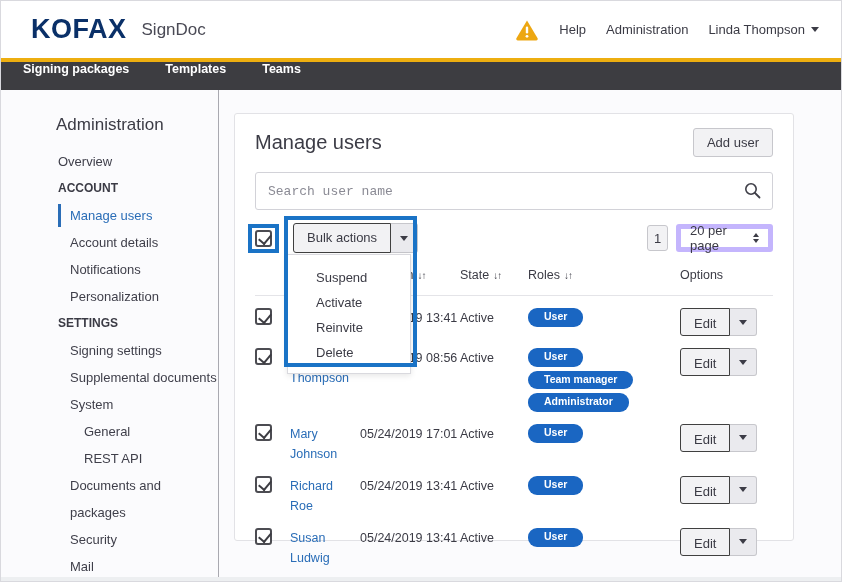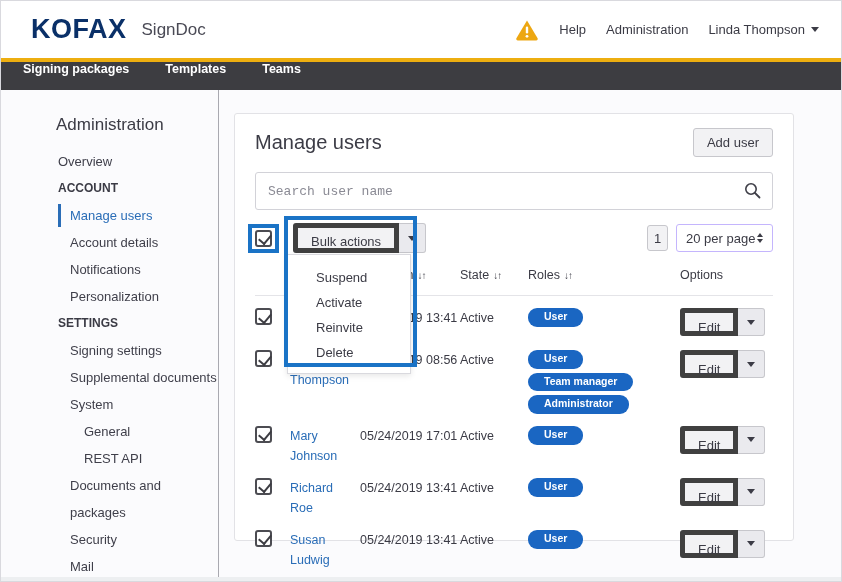--- a/index.html
+++ b/index.html
@@ -42,28 +42,28 @@
   .searchwrap input::placeholder { color:#8a8a94; }
   .search-ic { position:absolute; right:12px; top:10px; width:17px; height:17px; }
 
   
   .toolbar { margin-top:13px; height:30px; display:flex; align-items:center; position:relative; z-index:8; }
   .sel-wrap { border:4px solid var(--c-callout,#1a73c6); padding:2px 3px; margin-left:-7px; display:flex; align-items:center; background:#fff; }
   .cb { width:17px; height:17px; border:2px solid #4c4c52; border-radius:3px; background:#fff; position:relative; display:inline-block; cursor:pointer; }
   .cb::after { content:""; position:absolute; left:3.5px; top:0.5px; width:6px; height:10px; border-right:2.5px solid #3c3c42; border-bottom:2.5px solid #3c3c42; transform:rotate(40deg); }
   .bulk-wrap { position:relative; margin-left:14px; }
   .split-btn { display:inline-flex; height:30px; }
-  .sb-main { background:#f2f2f4; border:5px solid #404040; border-radius:3px 0 0 3px; font-size:13px; color:#3b3b45; padding:6px 13px; cursor:pointer; white-space:nowrap; }
+  .sb-main { background:#f2f2f4; border:1px solid #404040; border-radius:3px 0 0 3px; font-size:13px; color:#3b3b45; padding:6px 13px; cursor:pointer; white-space:nowrap; }
   .sb-caret { background:#eaeaee; border:1px solid #c7c7cc; border-left:none; border-radius:0 3px 3px 0; width:27px; display:flex; align-items:center; justify-content:center; cursor:pointer; }
   .dropdown { position:absolute; top:calc(100% + 1px); left:-6px; width:124px; background:#fff; border:1px solid #d9d9de; box-shadow:0 2px 6px rgba(0,0,0,.1); padding:10px 0 8px; z-index:9; }
   .dd-item { font-size:13px; color:#3b3b45; padding:5px 0 5px 28px; cursor:pointer; }
   .callout { position:absolute; left:-9px; top:-7px; width:133px; height:151px; border:4px solid var(--c-callout,#1a73c6); pointer-events:none; z-index:10; }
   .pager { margin-left:auto; display:flex; align-items:center; gap:8px; }
   .page-btn { width:21px; height:26px; background:#f2f2f4; border:1px solid #c7c7cc; border-radius:3px; font-size:13px; color:#3b3b45; display:flex; align-items:center; justify-content:center; cursor:pointer; }
-  .pp-select { width:97px; height:28px; border:1px solid #c4b5fd; border-radius:3px; background:#fff; display:flex; align-items:center; padding:0 9px; font-size:13px; color:#3b3b45; cursor:pointer; }
+  .pp-select { width:97px; height:28px; border:5px solid #c4b5fd; border-radius:3px; background:#fff; display:flex; align-items:center; padding:0 9px; font-size:13px; color:#3b3b45; cursor:pointer; }
   .spinner { margin-left:auto; display:flex; flex-direction:column; gap:2px; }
   .tri-up { width:0; height:0; border-left:3.5px solid transparent; border-right:3.5px solid transparent; border-bottom:4.5px solid #3c3c46; }
   .tri-dn { width:0; height:0; border-left:3.5px solid transparent; border-right:3.5px solid transparent; border-top:4.5px solid #3c3c46; }
 
   
   .table { margin-top:12px; position:relative; z-index:1; }
   .thead, .trow { display:grid; grid-template-columns:35px 70px 100px 68px 152px 1fr; align-items:start; }
   .thead { font-size:13px; color:#3b3b45; padding-bottom:10px; border-bottom:1px solid #e4e4e8; }
   .sort { font-size:10px; letter-spacing:-1px; margin-left:4px; color:#3b3b45; cursor:pointer; }
   .trow { padding-top:12px; min-height:40px; }

